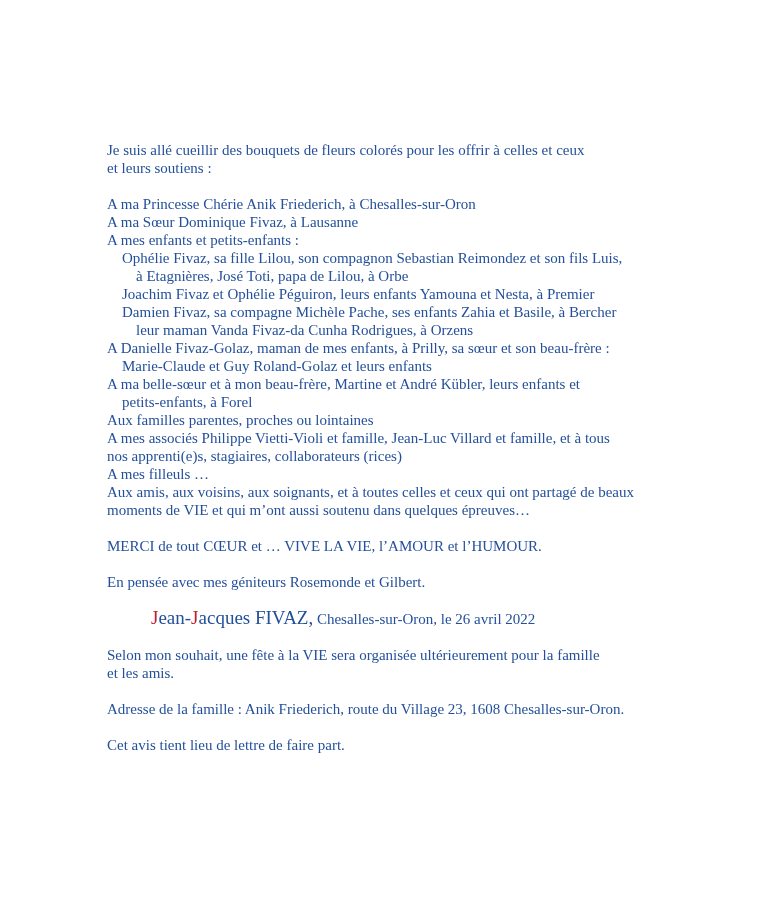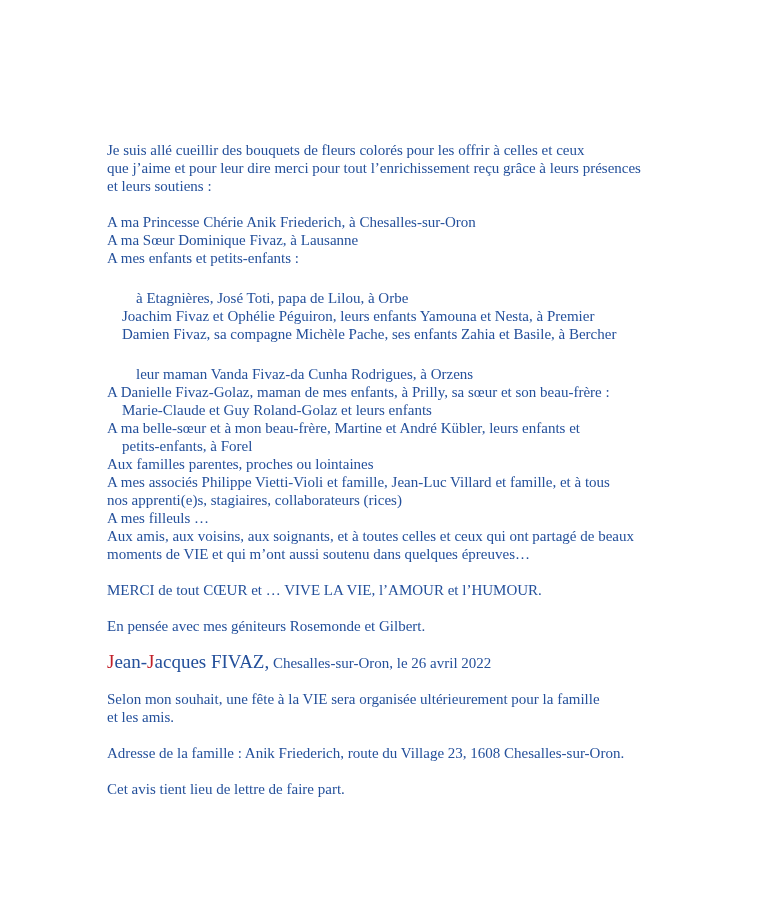--- a/index.html
+++ b/index.html
@@ -26,38 +26,38 @@
   .line {
     white-space: pre;
     font-size: 15px;
     line-height: 18px;
     min-height: 18px;
     color: var(--blue);
   }
   .line.blank { height: 18px; }
   .indent-0 { padding-left: 0; }
   .indent-1 { padding-left: 15px; }
-  .indent-2 { padding-left: 29px; margin-top: 22px; }
-  .line-large { font-size: 19px; line-height: 18px; }
+  .indent-2 { padding-left: 29px; }
+  .line-large { font-size: 19px; line-height: 18px; margin-left: 44px; }
   .seg-bold { font-weight: normal; }
   .seg-red { color: var(--red); }
   .seg-normal { font-size: 15px; font-weight: normal; }
 </style>
 </head>
 <body>
 
 <div class="page">
   <div class="doc-body">
       <div class="line indent-0"><span>Je suis allé cueillir des bouquets de fleurs colorés pour les offrir à celles et ceux</span></div>
-      <div class="line indent-0"><span>que j’aime et pour leur dire merci pour tout l’enrichissement reçu grâce à leurs présences</span></div>
       <div class="line indent-0"><span>et leurs soutiens :</span></div>
       <div class="line blank"></div>
       <div class="line indent-0"><span>A ma Princesse Chérie Anik </span><span class="seg-bold">Friederich</span><span>, à Chesalles-sur-Oron</span></div>
       <div class="line indent-0"><span>A ma Sœur Dominique </span><span class="seg-bold">Fivaz</span><span>, à Lausanne</span></div>
       <div class="line indent-0"><span>A mes enfants et petits-enfants :</span></div>
+      <div class="line indent-1"><span>Ophélie </span><span class="seg-bold">Fivaz</span><span>, sa fille Lilou, son compagnon Sebastian </span><span class="seg-bold">Reimondez</span><span> et son fils Luis,</span></div>
       <div class="line indent-2"><span>à Etagnières, José </span><span class="seg-bold">Toti</span><span>, papa de Lilou, à Orbe</span></div>
       <div class="line indent-1"><span>Joachim </span><span class="seg-bold">Fivaz</span><span> et Ophélie </span><span class="seg-bold">Péguiron</span><span>, leurs enfants Yamouna et Nesta, à Premier</span></div>
       <div class="line indent-1"><span>Damien </span><span class="seg-bold">Fivaz</span><span>, sa compagne Michèle </span><span class="seg-bold">Pache</span><span>, ses enfants Zahia et Basile, à Bercher</span></div>
       <div class="line indent-2"><span>leur maman Vanda </span><span class="seg-bold">Fivaz-da Cunha Rodrigues</span><span>, à Orzens</span></div>
       <div class="line indent-0"><span>A Danielle </span><span class="seg-bold">Fivaz-Golaz</span><span>, maman de mes enfants, à Prilly, sa sœur et son beau-frère :</span></div>
       <div class="line indent-1"><span>Marie-Claude et Guy </span><span class="seg-bold">Roland-Golaz</span><span> et leurs enfants</span></div>
       <div class="line indent-0"><span>A ma belle-sœur et à mon beau-frère, Martine et André </span><span class="seg-bold">Kübler</span><span>, leurs enfants et</span></div>
       <div class="line indent-1"><span>petits-enfants, à Forel</span></div>
       <div class="line indent-0"><span>Aux familles parentes, proches ou lointaines</span></div>
       <div class="line indent-0"><span>A mes associés Philippe </span><span class="seg-bold">Vietti-Violi</span><span> et famille, Jean-Luc </span><span class="seg-bold">Villard</span><span> et famille, et à tous</span></div>

